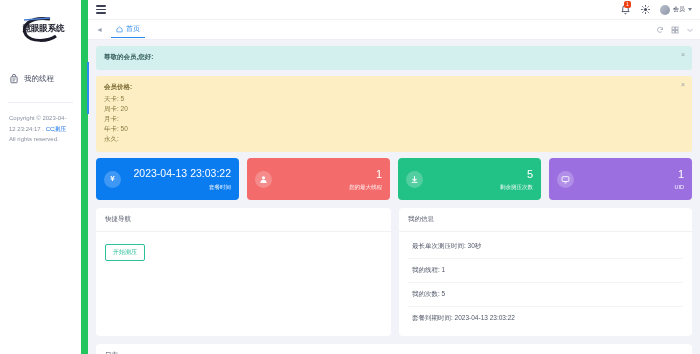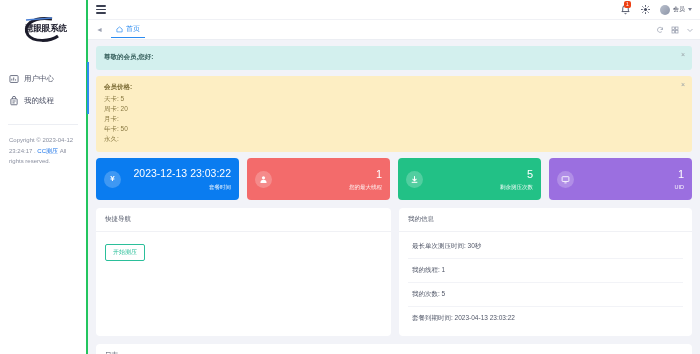--- a/index.html
+++ b/index.html
@@ -7,21 +7,21 @@
     width: 700px; height: 354px;
     font-family: "Liberation Sans", "DejaVu Sans", sans-serif;
     background: #f2f3f8;
     overflow: hidden;
   }
   .app { display: flex; width: 700px; height: 354px; }
 
   
   .sidebar {
     width: 88px; height: 354px; background: #ffffff;
-    border-right: 2px solid #22c55e;
+    border-right: 7px solid #22c55e;
     display: flex; flex-direction: column; flex: 0 0 88px;
     position: relative;
   }
   .logo-wrap {
     height: 58px; display: flex; align-items: center; justify-content: center;
   }
   .logo {
     position: relative; width: 62px; height: 30px;
     display: flex; align-items: center; justify-content: center;
   }
@@ -172,27 +172,20 @@
           <path d="M34 5 C14 2, 4 12, 10 21 C15 28, 32 28, 40 22" fill="none" stroke="#1b1b2a" stroke-width="3"></path>
           <path d="M8 6 L34 4" fill="none" stroke="#4a7fd4" stroke-width="1.6"></path>
         </svg>
         <span class="logo-text">慧眼眼系统</span>
       </div>
     </div>
 
     <nav class="sidebar-menu">
       <div class="sidebar-item">
         <svg class="ico" viewBox="0 0 16 16" fill="none" stroke="currentColor" stroke-width="1.4">
-          <rect x="1.5" y="2.5" width="13" height="11" rx="1.5"></rect>
-          <path d="M4.5 10.5 V7.5 M7.5 10.5 V5.5 M10.5 10.5 V8.5"></path>
-        </svg>
-        <span>用户中心</span>
-      </div>
-      <div class="sidebar-item">
-        <svg class="ico" viewBox="0 0 16 16" fill="none" stroke="currentColor" stroke-width="1.4">
           <rect x="3" y="4.5" width="10" height="9.5" rx="1"></rect>
           <path d="M5.5 4.5 V3 a2.5 2.5 0 0 1 5 0 V4.5"></path>
           <path d="M5.5 8 H10.5 M5.5 11 H9"></path>
         </svg>
         <span>我的线程</span>
       </div>
     </nav>
 
     <div class="sidebar-divider"></div>
 
@@ -273,21 +266,21 @@
         <span class="alert-close">×</span>
       </div>
 
       <div class="stats">
 
         <div class="stat-card c-blue">
           <div class="stat-icon">
               <span class="yen">¥</span>
             </div>
           <div class="stat-right">
-            <div class="stat-value sm">2023-12-13 23:03:22</div>
+            <div class="stat-value sm">2023-04-13 23:03:22</div>
             <div class="stat-label">套餐时间</div>
           </div>
         </div>
 
         <div class="stat-card c-red">
           <div class="stat-icon">
             <svg viewBox="0 0 16 16" fill="currentColor">
                 <circle cx="8" cy="5" r="2.8"></circle>
                 <path d="M2.5 14 a5.5 5.5 0 0 1 11 0z"></path>
               </svg>

